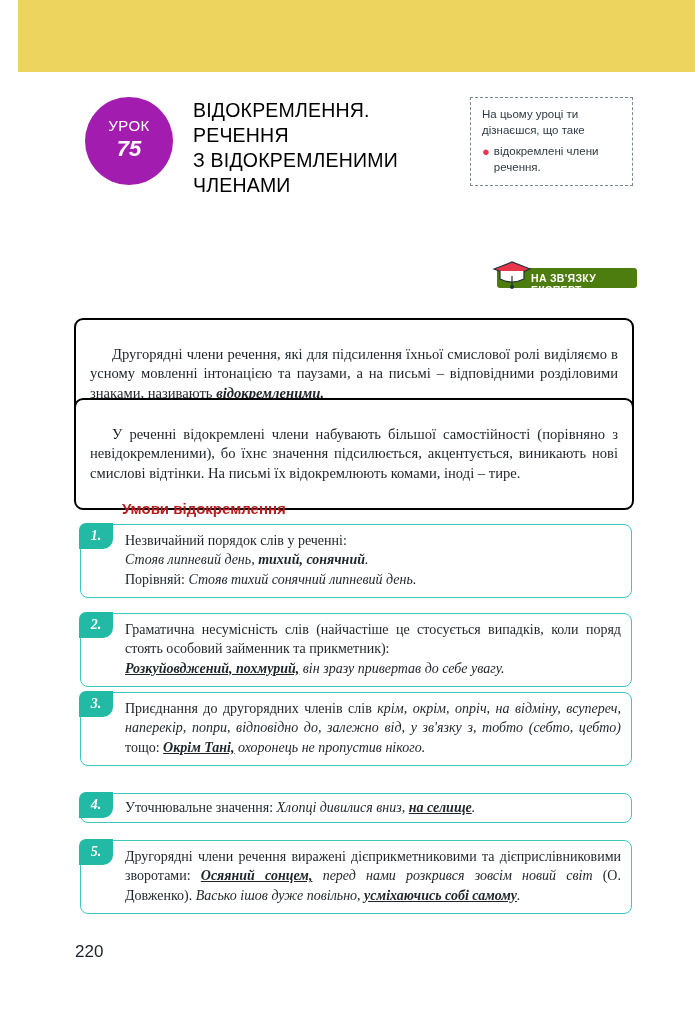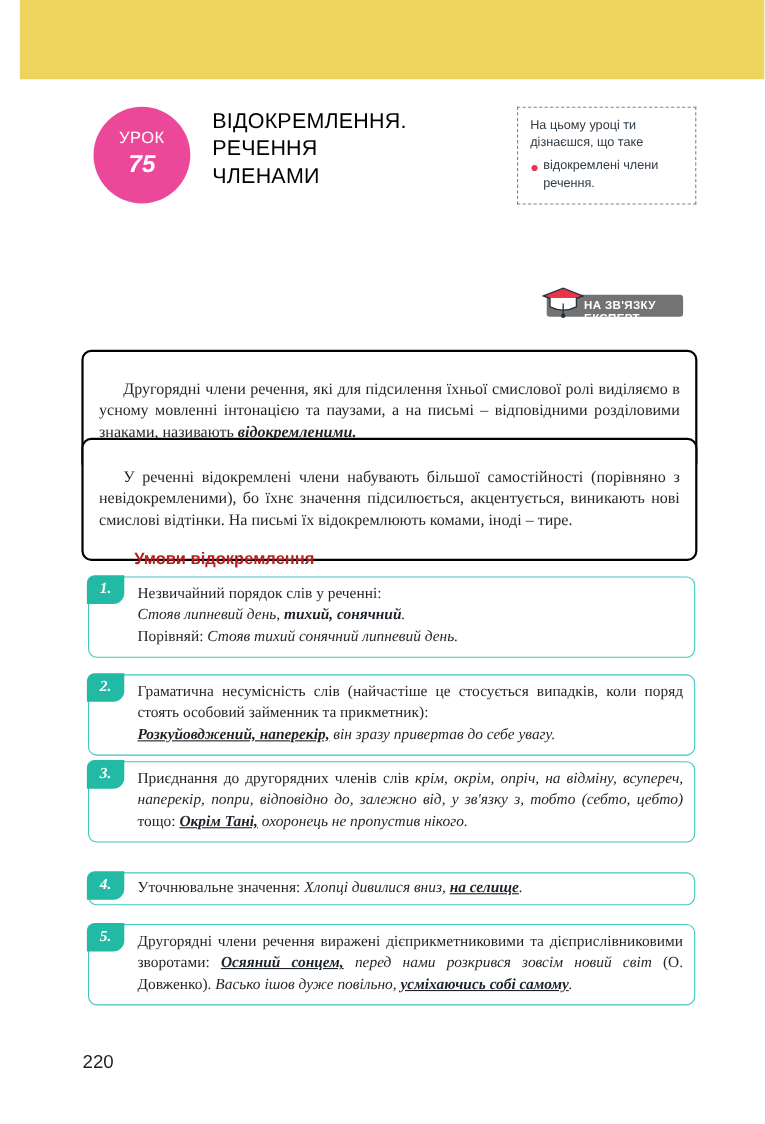--- a/index.html
+++ b/index.html
@@ -36,21 +36,21 @@
     background: #ffffff;
   }
   
   .lesson-badge {
     position: absolute;
     left: 85px;
     top: 97px;
     width: 88px;
     height: 88px;
     border-radius: 50%;
-    background: #ec4899;
+    background: #a21caf;
     color: #ffffff;
     text-align: center;
     font-family: "Liberation Sans", sans-serif;
   }
   .lesson-badge .word {
     display: block;
     font-size: 15px;
     letter-spacing: 0.5px;
     margin-top: 20px;
     font-weight: normal;
@@ -95,23 +95,23 @@
     color: #e8354a;
     font-size: 13px;
     line-height: 15px;
     margin-right: 4px;
   }
   
   .expert {
     position: absolute;
     left: 497px;
     top: 268px;
-    width: 124px;
+    width: 140px;
     height: 20px;
-    background: #737373;
+    background: #4d7c0f;
     border-radius: 3px;
   }
   .expert .label {
     position: absolute;
     left: 34px;
     top: 4px;
     font-family: "Liberation Sans", sans-serif;
     font-size: 10.5px;
     font-weight: bold;
     color: #ffffff;
@@ -205,39 +205,39 @@
   .itb { font-style: italic; font-weight: bold; }
   .ub { font-style: italic; font-weight: bold; text-decoration: underline; }
   
   .folio {
     position: absolute;
     left: 75px;
     top: 942px;
     font-family: "Liberation Sans", sans-serif;
     font-size: 17px;
     color: #1d2328;
-    margin-top: 14px;
   }
 </style>
 </head>
 <body>
 
 <div class="page">
 
   <div class="top-band"></div>
   <div class="left-strip"></div>
 
   <div class="lesson-badge">
     <span class="word">УРОК</span>
     <span class="num">75</span>
   </div>
 
   <div class="heading">
     <div>ВІДОКРЕМЛЕННЯ.</div>
     <div>РЕЧЕННЯ</div>
+    <div>З ВІДОКРЕМЛЕНИМИ</div>
     <div>ЧЛЕНАМИ</div>
   </div>
 
   <div class="objectives">
     <div>На цьому уроці ти дізнаєшся, що таке</div>
     <div class="bullet-row">
       <span class="dot">●</span>
       <span>відокремлені члени речення.</span>
     </div>
   </div>
@@ -270,21 +270,21 @@
       <div>Незвичайний порядок слів у реченні:</div>
       <div><span class="it">Стояв липневий день, </span><span class="itb">тихий, сонячний</span><span class="it">.</span></div>
       <div><span>Порівняй: </span><span class="it">Стояв тихий сонячний липневий день.</span></div>
     </div>
   </div>
 
   <div class="item" style="top:613px;">
     <div class="num">2.</div>
     <div class="body">
       <div>Граматична несумісність слів (найчастіше це стосується випадків, коли поряд стоять особовий займенник та прикметник):</div>
-      <div><span class="ub">Розкуйовджений, наперекір,</span><span class="it"> він зразу привертав до себе увагу.</span></div>
+      <div><span class="ub">Розкуйовджений, похмурий,</span><span class="it"> він зразу привертав до себе увагу.</span></div>
     </div>
   </div>
 
   <div class="item" style="top:692px;">
     <div class="num">3.</div>
     <div class="body">
       <span>Приєднання до другорядних членів слів </span><span class="it">крім, окрім, опріч, на відміну, всупереч, наперекір, попри, відповідно до, залежно від, у зв'язку з, тобто (себто, цебто)</span><span> тощо: </span><span class="ub">Окрім Тані,</span><span class="it"> охоронець не пропустив нікого.</span>
     </div>
   </div>
 

